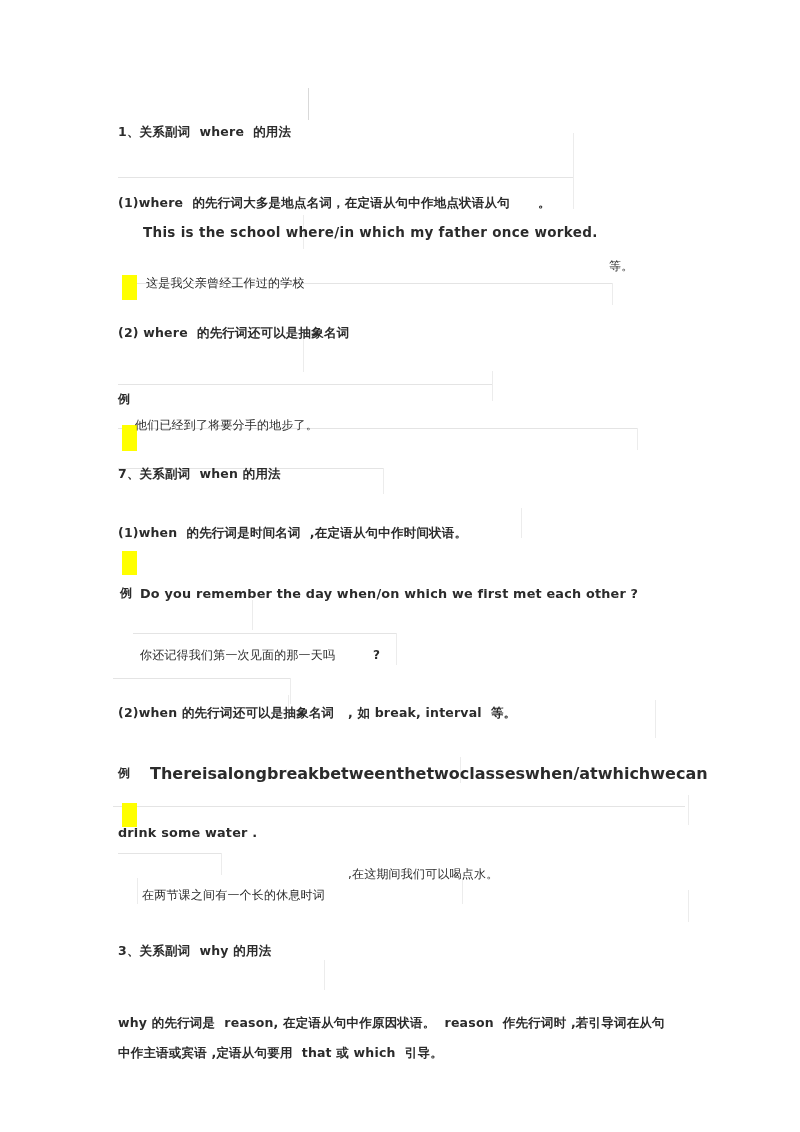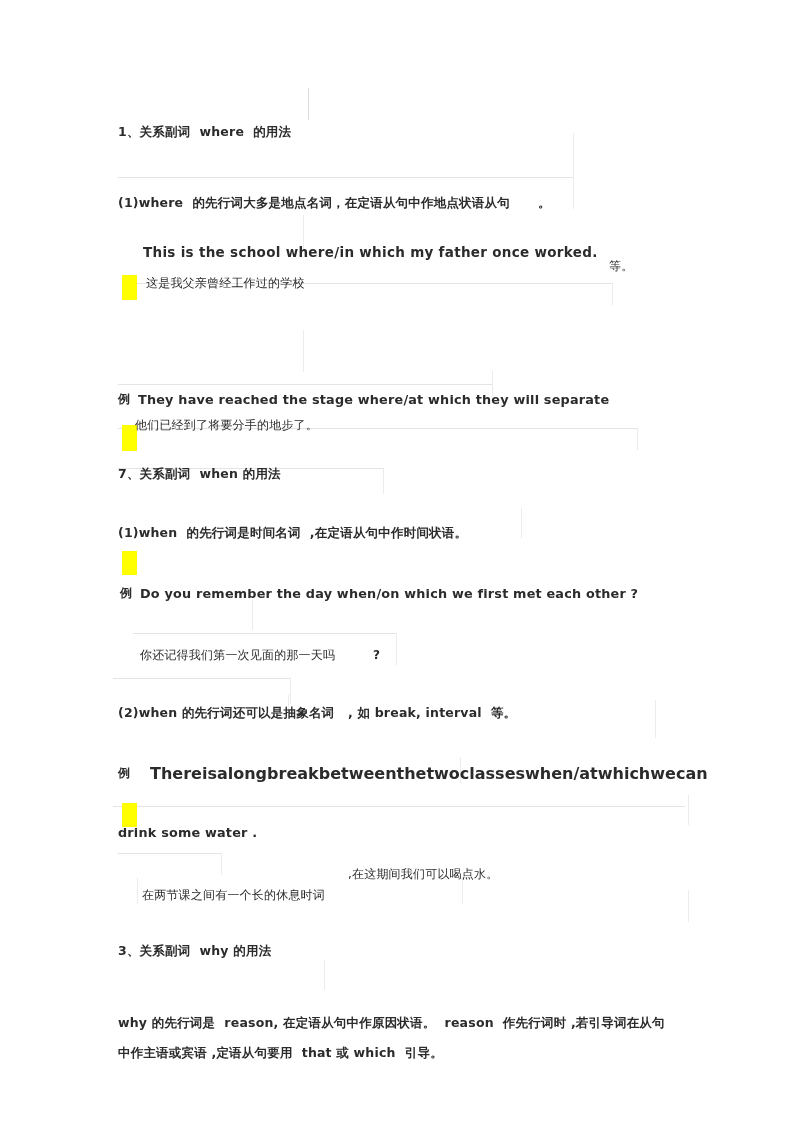--- a/index.html
+++ b/index.html
@@ -38,21 +38,21 @@
   .t {
     position: absolute;
     white-space: pre;
     line-height: 1.35;
     letter-spacing: 0.2px;
   }
   .cn  { font-family: "DejaVu Sans", "Liberation Sans", sans-serif; }
   .b   { font-weight: 700; }
   .hdr { font-weight: 700; font-size: 12.5px; }
   .body12 { font-size: 12.5px; }
-  .en  { font-weight: 700; font-size: 13.5px; letter-spacing: 0.3px; margin-top: 20px; }
+  .en  { font-weight: 700; font-size: 13.5px; letter-spacing: 0.3px; }
   .en-sm { font-weight: 700; font-size: 12.8px; letter-spacing: 0.2px; }
   .sm  { font-size: 12px; }
 
   
   .justline {
     position: absolute;
     display: flex;
     font-weight: 700;
     font-size: 16px;
   }
@@ -109,23 +109,23 @@
 
   <div class="t body12 cn b" style="left:118px; top:195px;">(1)where  的先行词大多是地点名词，在定语从句中作地点状语从句</div>
   <div class="t body12 cn b" style="left:538px; top:195px;">。</div>
 
   <div class="t en" style="left:143px; top:223px;">This is the school where/in which my father once worked.</div>
 
   <div class="t sm cn" style="left:146px; top:275px;">这是我父亲曾经工作过的学校</div>
 
   <div class="t sm cn" style="left:609px; top:258px;">等。</div>
 
+  <div class="t body12 cn b" style="left:118px; top:325px;">(2) where  的先行词还可以是抽象名词</div>
 
   <div class="t sm cn b" style="left:118px; top:391px;">例</div>
-  <div class="t en-sm" style="left:138px; top:391px;">They have reached the stage where/at which they will separate</div>
 
   <div class="t sm cn" style="left:135px; top:417px;">他们已经到了将要分手的地步了。</div>
 
   <div class="t hdr cn" style="left:118px; top:466px;">7、关系副词  when 的用法</div>
 
   <div class="t body12 cn b" style="left:118px; top:525px;">(1)when  的先行词是时间名词  ,在定语从句中作时间状语。</div>
 
   <div class="t sm cn b" style="left:120px; top:585px;">例</div>
   <div class="t en-sm" style="left:140px; top:585px;">Do you remember the day when/on which we first met each other ?</div>
 

